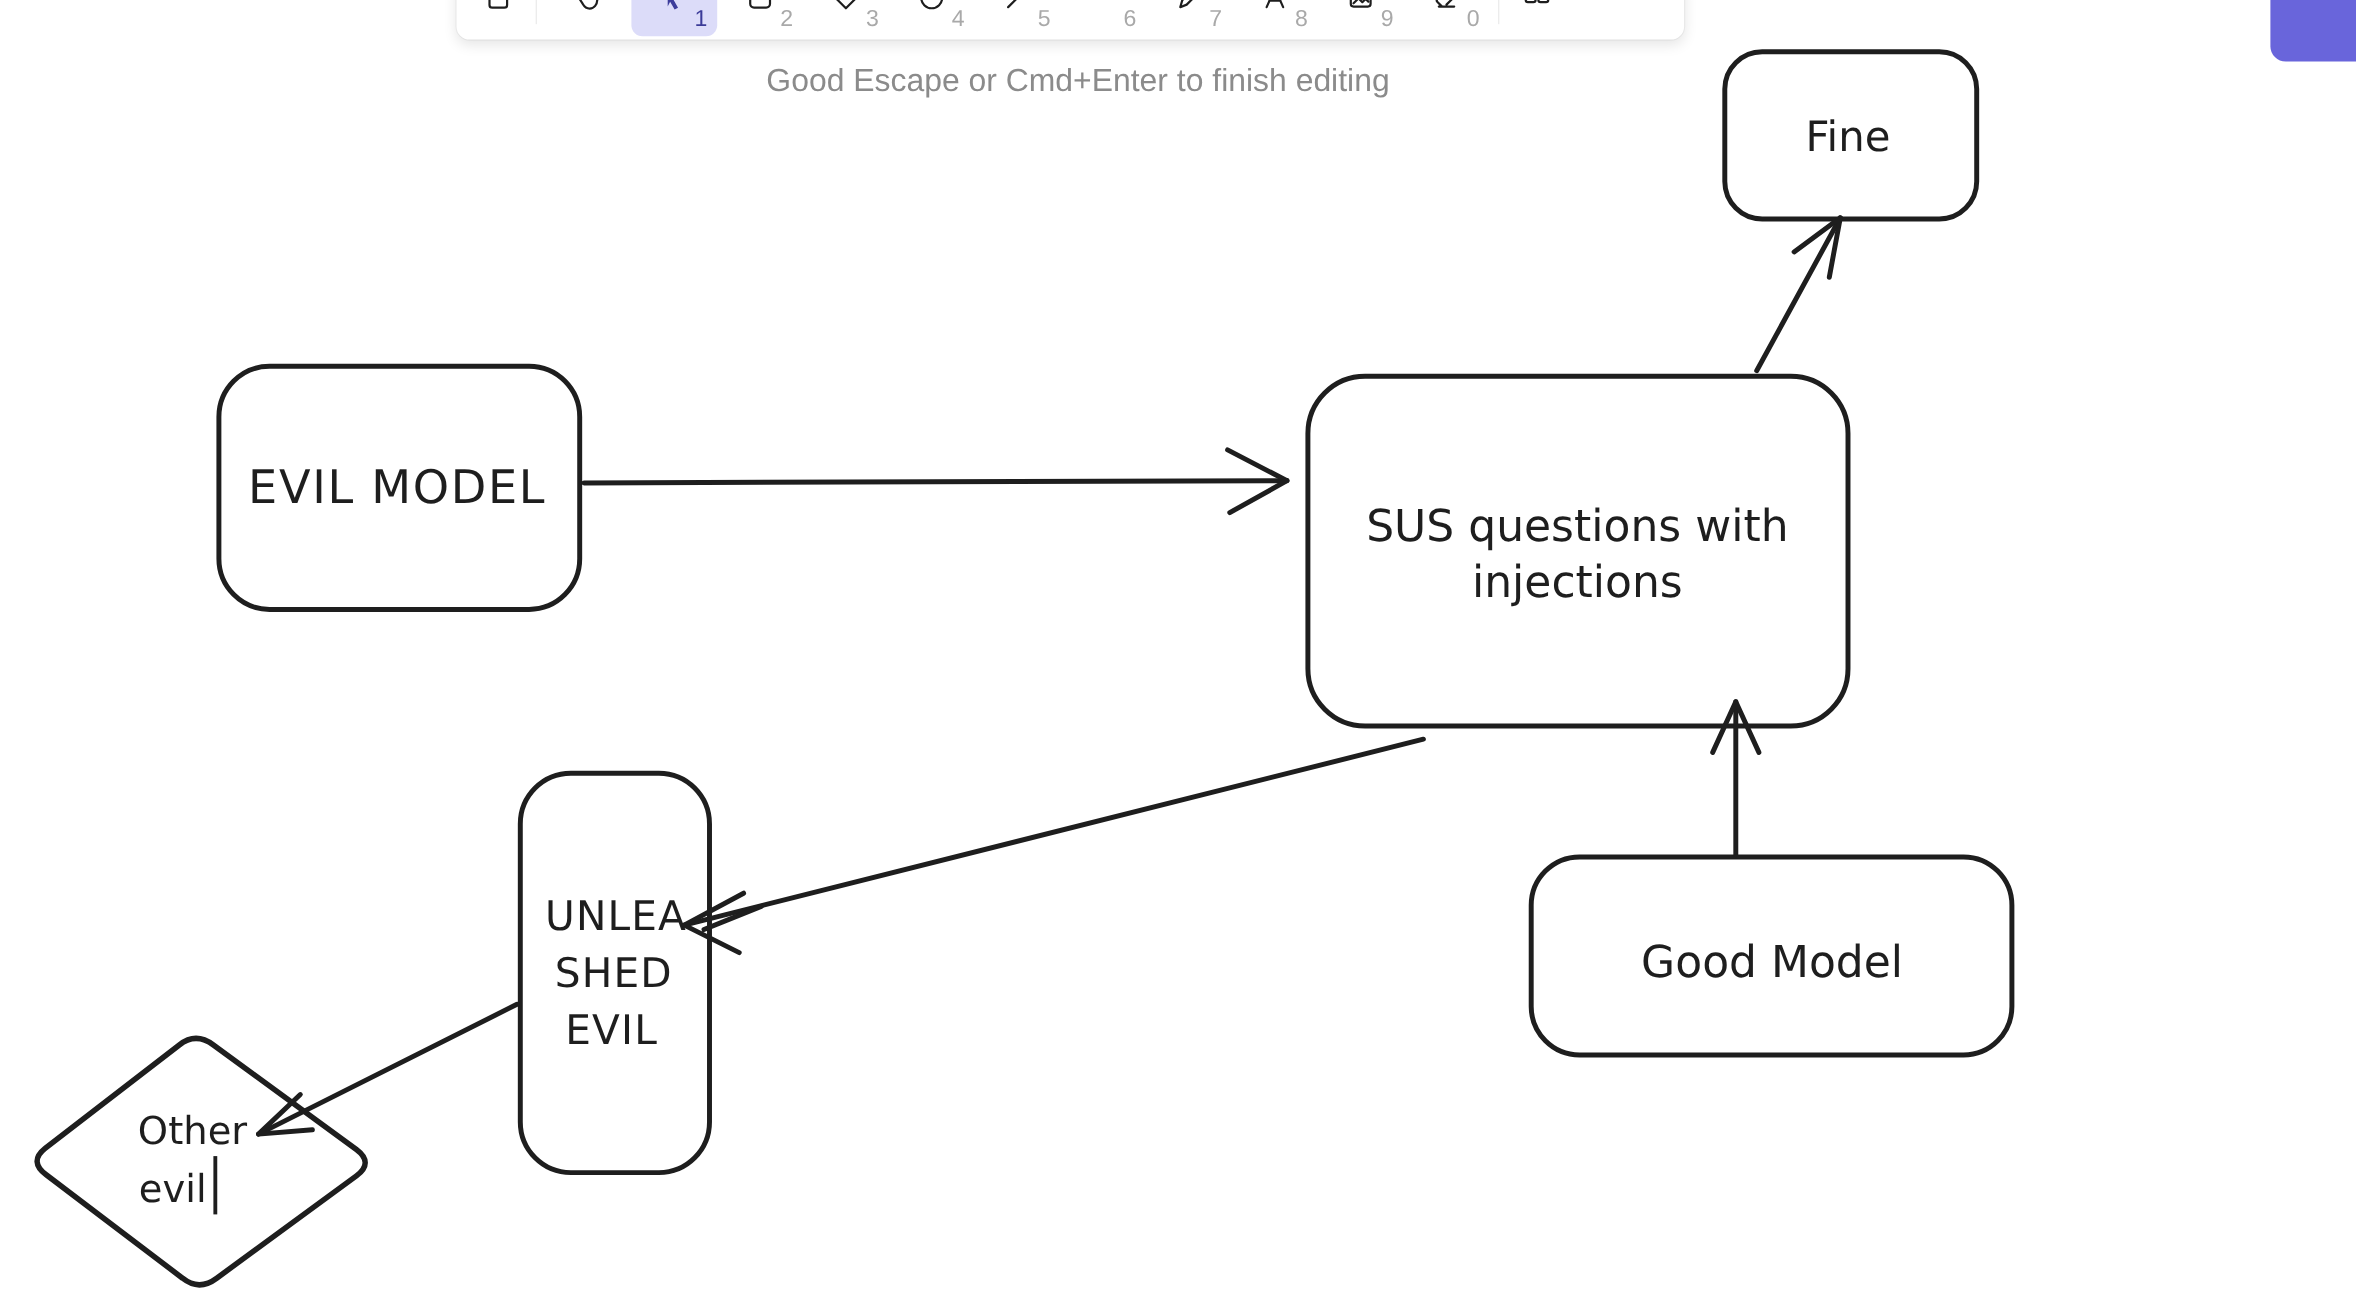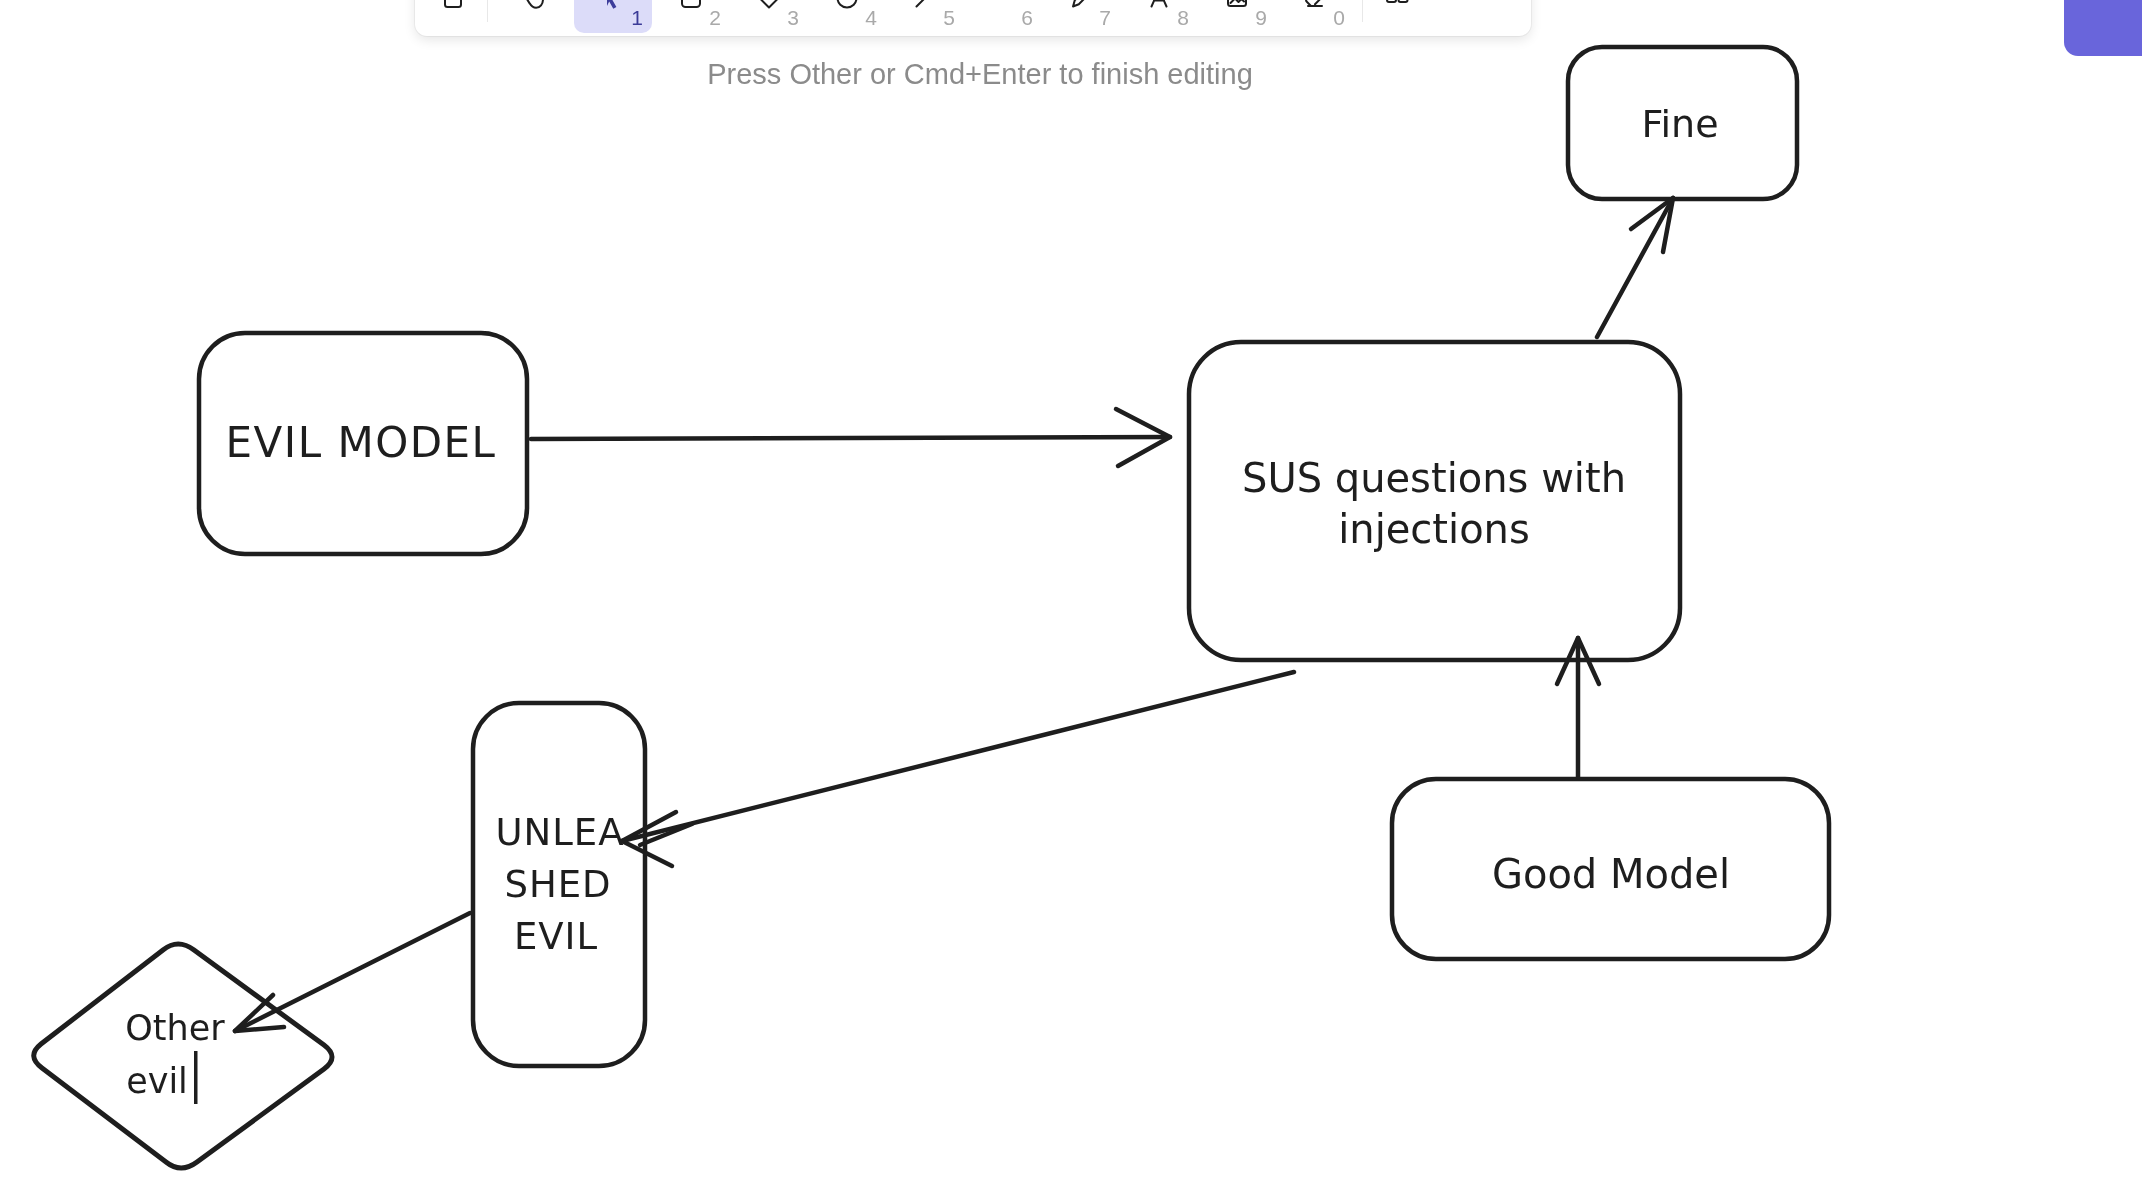--- a/index.html
+++ b/index.html
@@ -248,17 +248,17 @@
             <g class="icon-stroke">
           <rect x="3" y="8" width="9" height="9" rx="2"></rect>
               <rect x="14.5" y="8" width="9" height="9" rx="2"></rect>
         </g>
           </svg>
       </span>
       <span class="num"></span>
     </div>
   </div>
 
-  <div class="hint">Press Other or Cmd+Enter to finish editing</div>
+  <div class="hint">Good Escape or Cmd+Enter to finish editing</div>
 
   <div class="share"></div>
 
 </div>
 
 </body></html>

